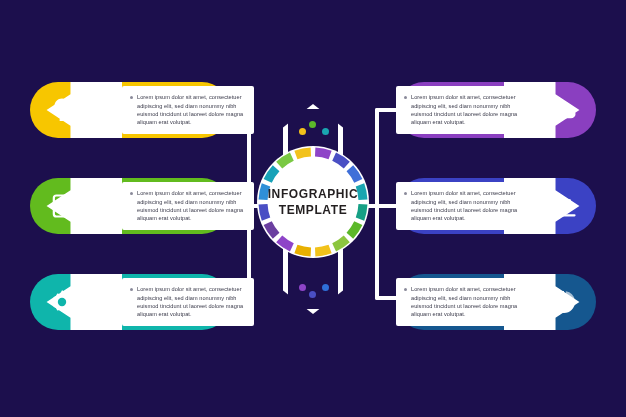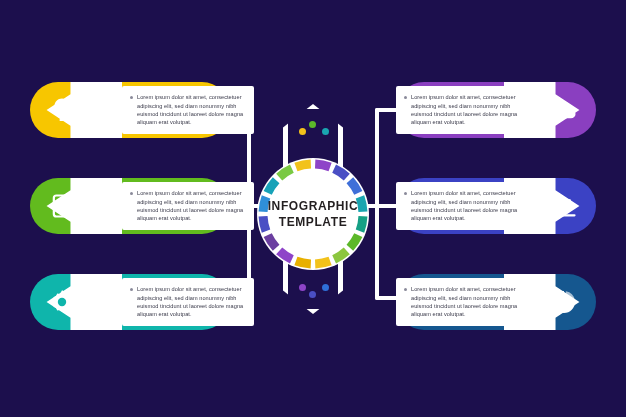--- a/index.html
+++ b/index.html
@@ -46,21 +46,21 @@
     position: absolute;
     width: 7px;
     height: 7px;
     border-radius: 50%;
   }
 
   
   #center-circle {
     position: absolute;
     left: 255px;
-    top: 156px;
+    top: 144px;
     width: 116px;
     height: 116px;
   }
   #center-circle svg { display:block; }
   .center-label {
     position: absolute;
     left: 0; top: 0;
     width: 116px;
     height: 116px;
     display: flex;

